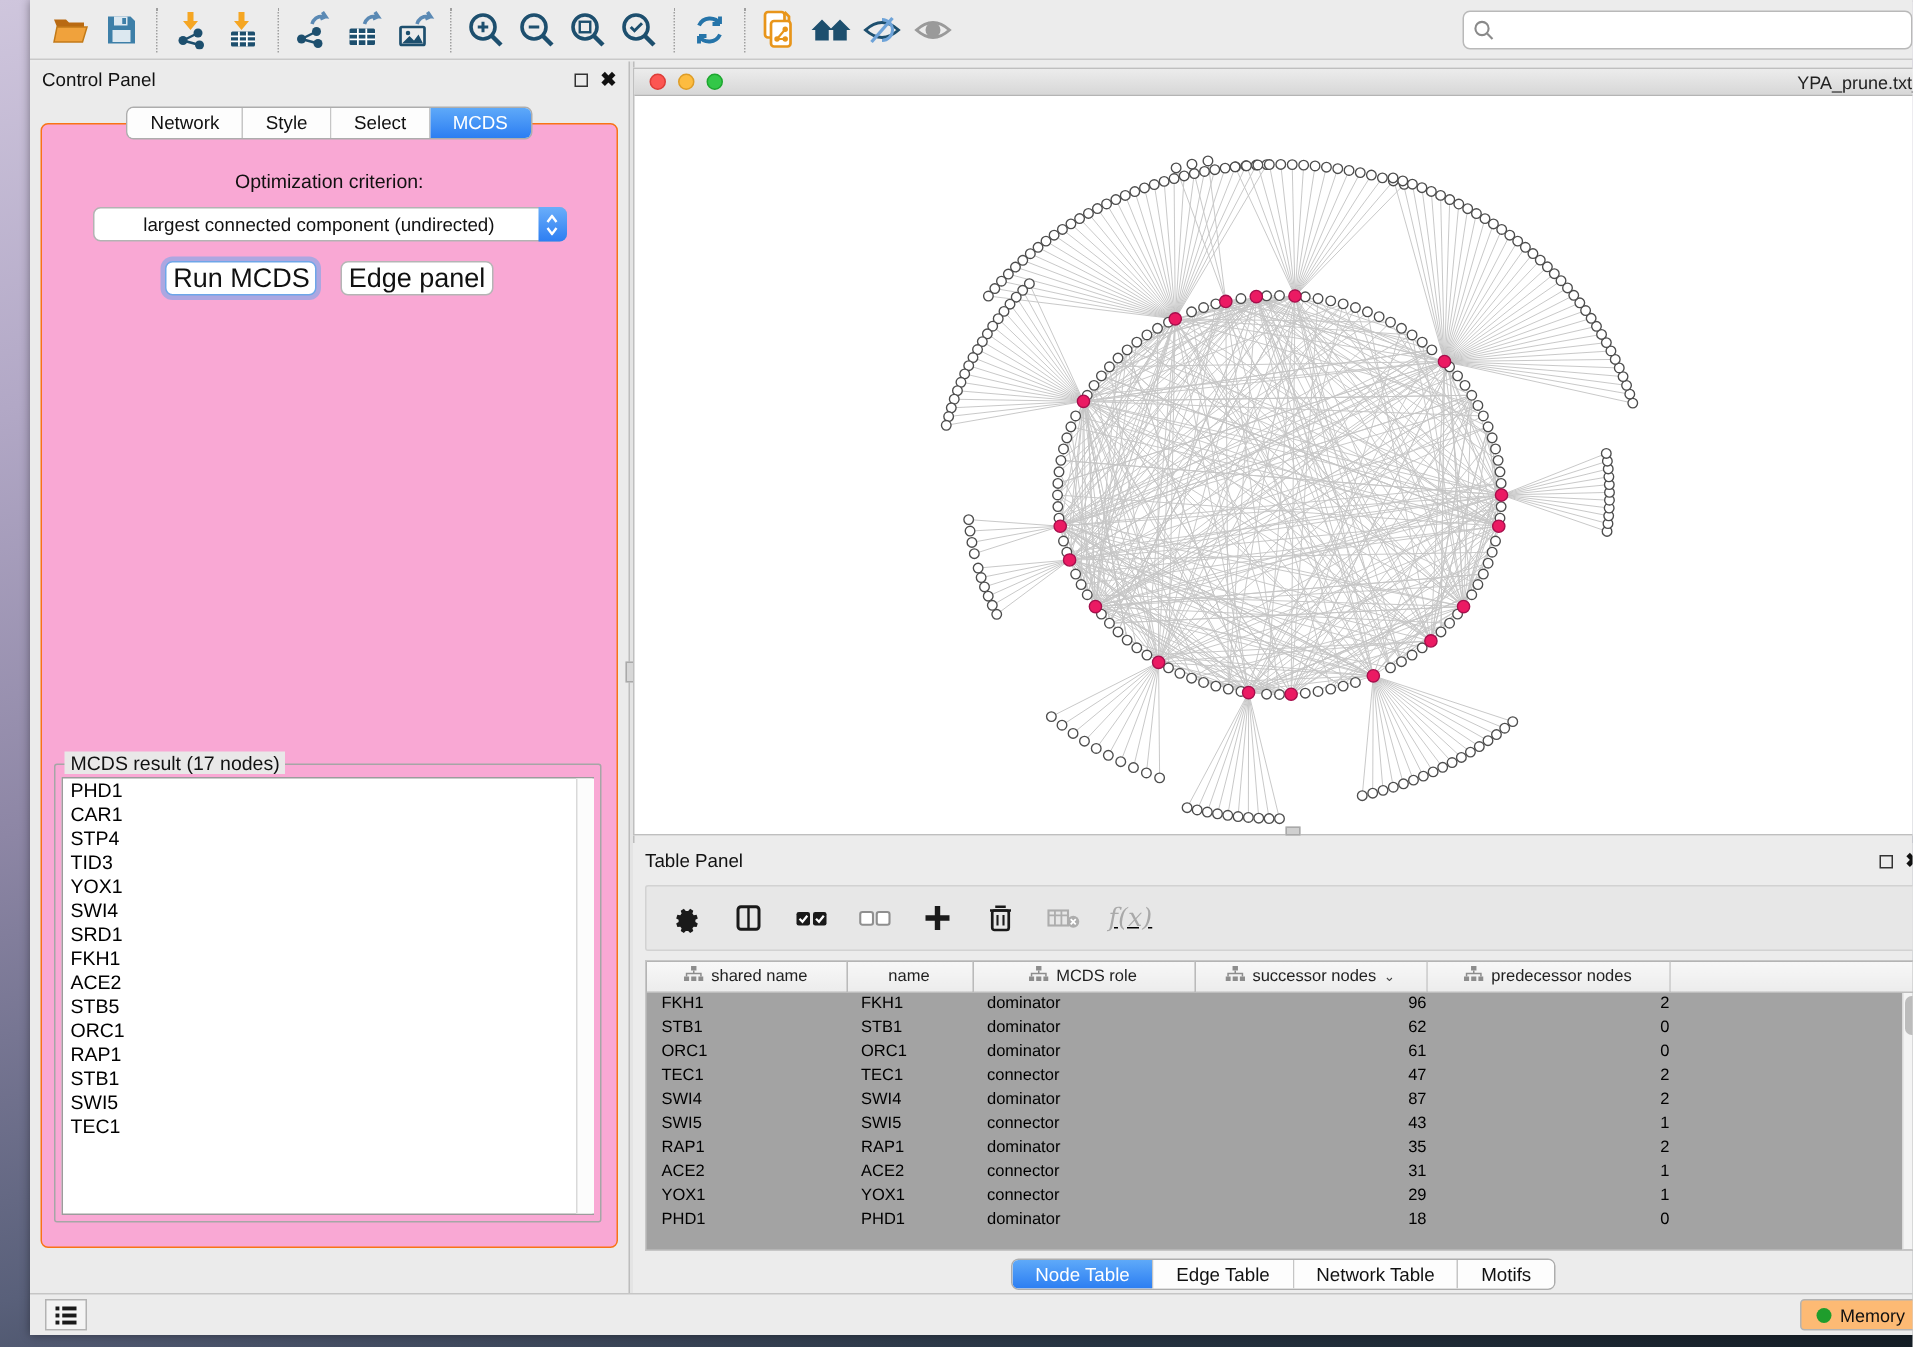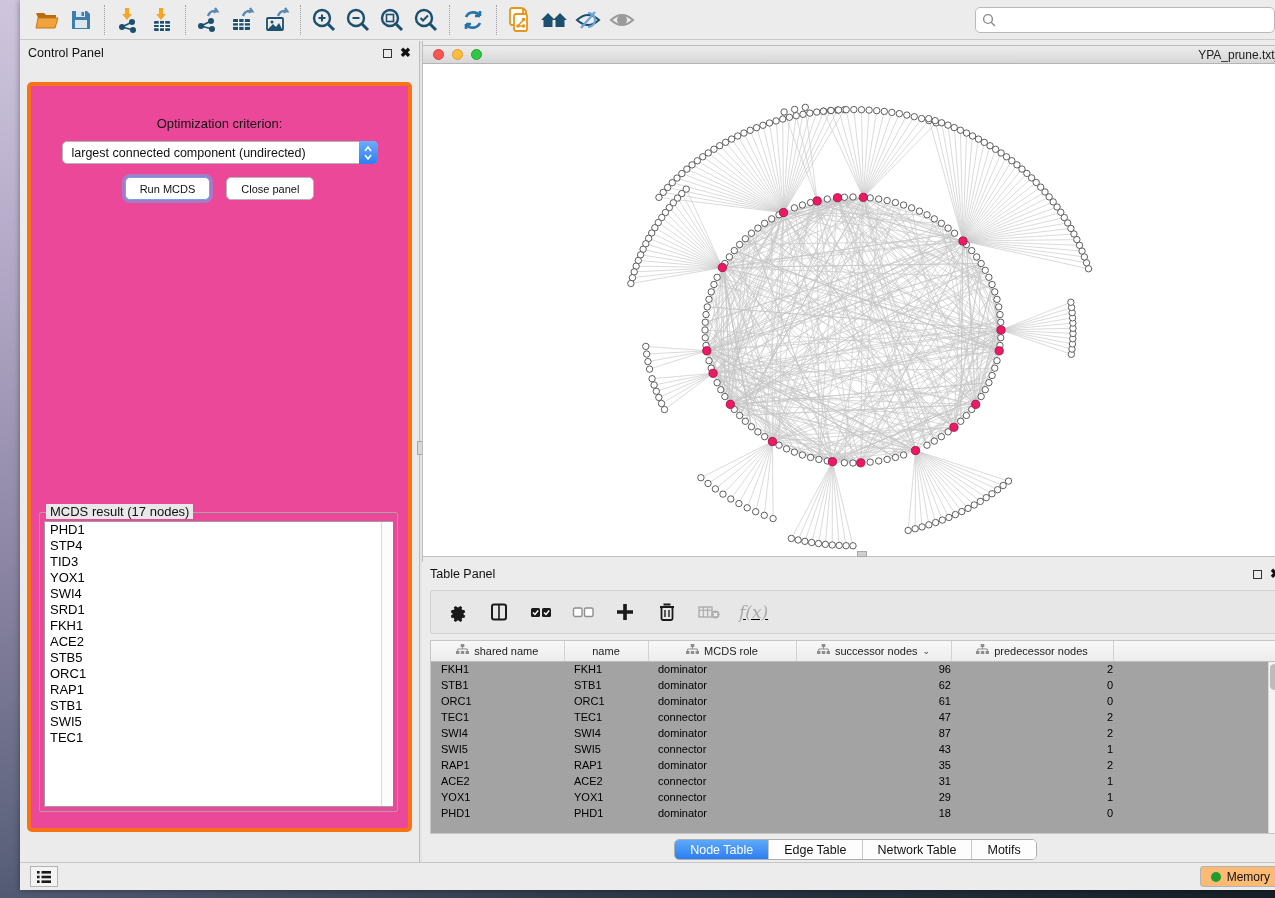--- a/index.html
+++ b/index.html
@@ -25,27 +25,27 @@
   .panel-header { height:24px; display:flex; align-items:center; padding:0 8px; font-size:12.5px; color:#111; }
   .panel-header .ph-title { flex:1; }
   .ph-icons { display:flex; gap:8px; align-items:center; }
   .ph-float { width:9px; height:9px; border:1.5px solid #333; display:inline-block; }
   .ph-close { font-size:13px; font-weight:bold; color:#111; line-height:10px; }
   .cp-tabs { position:absolute; left:0; top:30px; width:100%; display:flex; justify-content:center; z-index:3; }
   .seg-group { display:flex; border:1px solid #adadad; border-radius:5px; background:#fff; overflow:hidden; height:22px; }
   .seg { padding:0 15px; font-size:12.5px; color:#111; display:flex; align-items:center; border-right:1px solid #c6c6c6; background:#fdfdfd; }
   .seg:last-child { border-right:none; }
   .seg.active { background:linear-gradient(#5ea9f9,#2c7ef2); color:#fff; }
-  .cp-body { position:absolute; left:7px; right:7px; top:41px; bottom:30px; background:#ec4899; border:4px solid #f97316; border-radius:5px; }
+  .cp-body { position:absolute; left:7px; right:7px; top:41px; bottom:30px; background:#f9a8d4; border:1px solid #f97316; border-radius:5px; }
   .opt-label { text-align:center; margin-top:30px; font-size:13px; color:#111; }
-  .dropdown { position:relative; margin:10px auto 0; width:316px; height:23px; background:#fff; border:1px solid #b3b3b3; border-radius:5px; display:flex; align-items:center; }
+  .dropdown { position:relative; margin:10px auto 0; width:316px; height:23px; background:#fff; border:1px solid #b3b3b3; border-radius:5px; display:flex; align-items:center;padding-left:24px; }
   .dropdown .dd-text { flex:1; font-size:12.5px; padding-left:9px; color:#111; white-space:nowrap; }
   .dd-stepper { width:19px; height:23px; margin-right:-1px; border-radius:0 5px 5px 0; background:linear-gradient(#6aaefa,#2d7ef2); display:flex; flex-direction:column; align-items:center; justify-content:center; gap:2px; }
   .btn-row { display:flex; justify-content:center; gap:16px; margin-top:13px; }
-  .btn { height:23px; padding:0 14px; background:#fff; border:1px solid #b5b5b5; border-radius:5px; font-size:11px; color:#111; display:flex; align-items:center; }
+  .btn { height:23px; padding:0 4px; background:#fff; border:1px solid #b5b5b5; border-radius:5px; font-size:18px; color:#111; display:flex; align-items:center; }
   .btn.focus { border:1px solid #6ea6e8; box-shadow:0 0 0 3px rgba(110,166,235,.55); }
   .result-box { position:absolute; left:8px; right:10px; top:426px; bottom:16px; border:1px solid #a6a6a6; border-radius:2px; }
   .result-legend { position:absolute; top:-9px; left:6px; background:#e9e8e8; padding:0 4px; font-size:13px; color:#111; }
   .result-list { position:absolute; left:4px; right:4px; top:8px; bottom:4px; background:#fff; border:1px solid #9c9c9c; overflow:hidden; }
   .result-item { font-size:13px; line-height:16px; padding-left:5px; color:#000; }
   .result-scroll { position:absolute; right:0; top:0; bottom:0; width:12px; border-left:1px solid #d9d9d9; background:#fcfcfc; }
 
   
   .splitter { position:absolute; left:399px; top:41px; width:4px; height:821px; background:#e4e4e4; border-left:1px solid #bdbdbd; border-right:1px solid #bdbdbd; }
   .split-knob { position:absolute; left:-3px; top:400px; width:8px; height:14px; background:#d7d7d7; border:1px solid #a9a9a9; }
@@ -240,41 +240,50 @@
   </div>
 
   <div class="control-panel">
     <div class="panel-header">
       <span class="ph-title">Control Panel</span>
       <span class="ph-icons">
         <span class="ph-float"></span>
         <span class="ph-close">✖</span>
       </span>
     </div>
+    <div class="cp-tabs">
+      <div class="seg-group" id="cp-tabs">
+          <span class="seg">Network</span>
+          <span class="seg">Style</span>
+          <span class="seg">Select</span>
+          <span class="seg active">MCDS</span>
+        </div>
+    </div>
     <div class="cp-body">
       <div class="opt-label">Optimization criterion:</div>
       <div class="dropdown">
         <span class="dd-text">largest connected component (undirected)</span>
         <span class="dd-stepper">
           <svg width="8" height="6" viewBox="0 0 8 6">
               <path d="M1 5 L4 1 L7 5" fill="none" stroke="#fff" stroke-width="1.6"></path>
             </svg>
           <svg width="8" height="6" viewBox="0 0 8 6">
               <path d="M1 1 L4 5 L7 1" fill="none" stroke="#fff" stroke-width="1.6"></path>
             </svg>
         </span>
       </div>
       <div class="btn-row">
         <div class="btn focus">Run MCDS</div>
-        <div class="btn">Close panel</div>
+        <div class="btn">Edge panel</div>
       </div>
       <div class="result-box">
         <span class="result-legend">MCDS result (17 nodes)</span>
         <div class="result-list" id="mcds-list">
             <div class="result-item">PHD1</div>
+            <div class="result-item">CAR1</div>
             <div class="result-item">STP4</div>
             <div class="result-item">TID3</div>
             <div class="result-item">YOX1</div>
             <div class="result-item">SWI4</div>
             <div class="result-item">SRD1</div>
             <div class="result-item">FKH1</div>
             <div class="result-item">ACE2</div>
             <div class="result-item">STB5</div>
             <div class="result-item">ORC1</div>
             <div class="result-item">RAP1</div>

